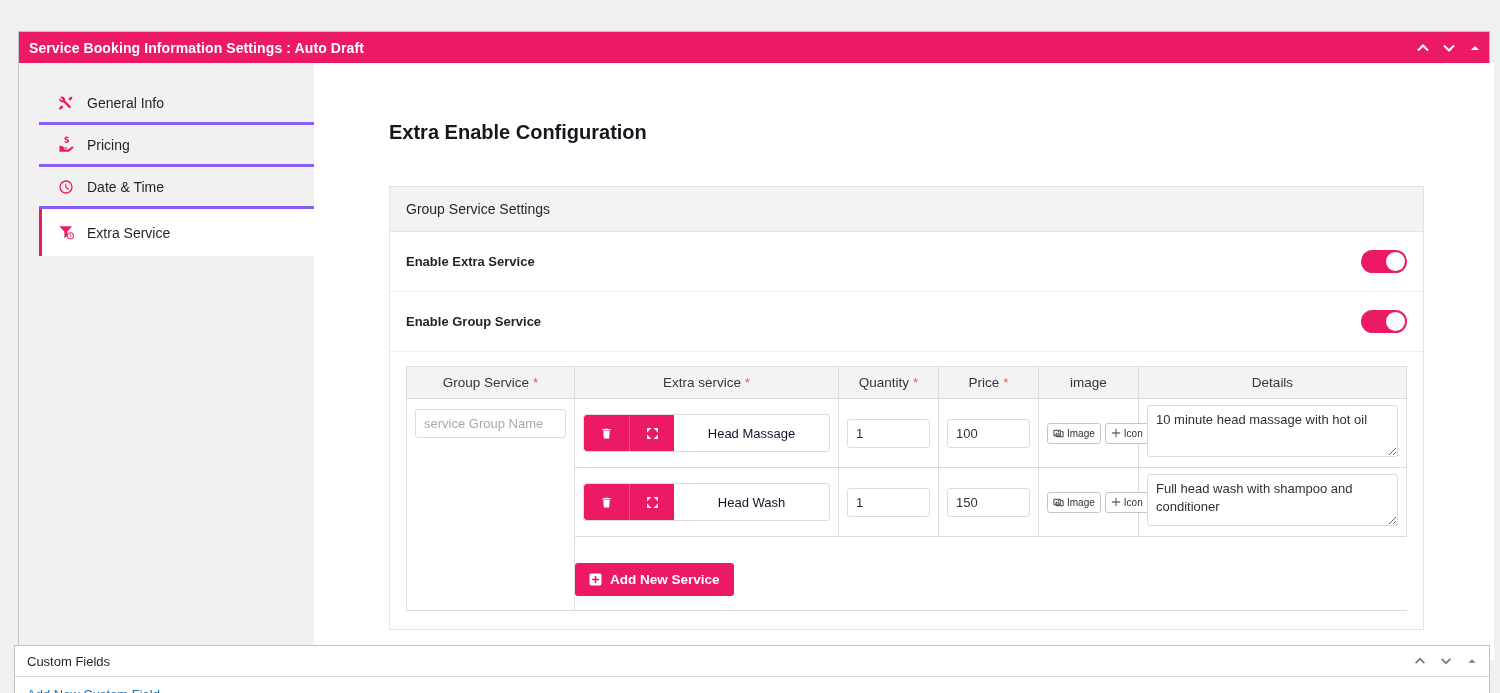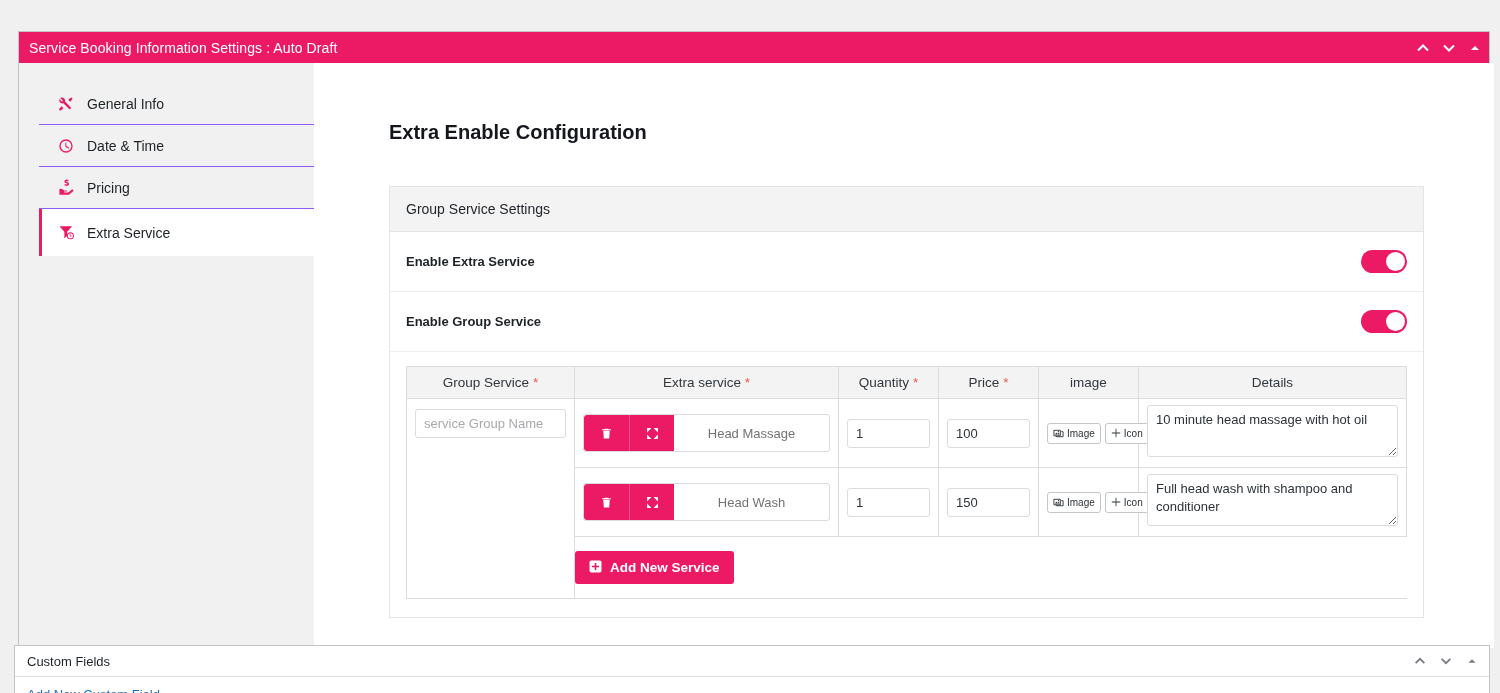--- a/index.html
+++ b/index.html
@@ -22,21 +22,21 @@
   .panel-header {
     background: #ec1a64;
     height: 31px;
     display: flex; align-items: center;
     padding: 0 10px 0 10px;
     position: relative;
   }
   .panel-title {
     color: #fff;
     font-size: 14px;
-    font-weight: normal;
+    font-weight: bold;
     letter-spacing: .1px;
   }
   .panel-controls {
     position: absolute; right: 6px; top: 0;
     height: 31px;
     display: flex; align-items: center; gap: 10px;
   }
   .ctrl { width: 16px; height: 16px; display: block; cursor: pointer; }
   .ctrl svg { display: block; }
 
@@ -47,21 +47,21 @@
     width: 295px;
     background: #f1f1f1;
     padding-top: 20px;
     flex: 0 0 295px;
   }
   .nav-item {
     display: flex; align-items: center;
     height: 42px;
     margin-left: 20px;
     padding-left: 18px;
-    border-bottom: 1px solid #8b5cf6;
+    border-bottom: 3px solid #8b5cf6;
     cursor: pointer;
     font-size: 14px;
     color: #1d2327;
     position: relative;
   }
   .nav-item:last-child { border-bottom: none; }
   .nav-item.active {
     background: #fff;
     border-left: 3px solid #ec1a64;
     padding-left: 15px;
@@ -173,21 +173,21 @@
     display: flex; align-items: center; justify-content: center;
     cursor: pointer;
   }
   .svc-btn.del { border-radius: 3px 0 0 3px; }
   .svc-btn.move { border-left: 1px solid #f4508a; }
   .svc-btn svg { display:block; fill:#fff; }
   .svc-name {
     flex: 1;
     display: flex; align-items: center; justify-content: center;
     font-size: 13px;
-    color: #737373;
+    color: #0f172a;
     text-align: right;
   }
 
   .media-btns { display: flex; gap: 4px; align-items: center; }
   .mini-btn {
     display: inline-flex; align-items: center; gap: 3px;
     height: 21px;
     padding: 0 5px;
     font-size: 10px;
     color: #2c3338;
@@ -208,27 +208,28 @@
     padding: 5px 8px;
     font-size: 13px;
     color: #2c3338;
     font-family: "Liberation Sans", sans-serif;
     resize: vertical;
     line-height: 1.35;
     overflow: hidden;
   }
 
   .btn {
-    display: inline-flex; align-items: flex-start; gap: 8px;
+    display: inline-flex; align-items: center; gap: 8px;
     border: none; border-radius: 3px;
     color: #fff;
     font-size: 13.5px; font-weight: bold;
     padding: 9px 14px;
     cursor: pointer;
     font-family: "Liberation Sans", sans-serif;
+    margin-top: 12px;
   }
   .btn-pink { background: #ec1a64; }
   .btn-blue { background: #15a0e3; }
   .btn svg { display:block; fill:#fff; }
 
   .addgroup-wrap { padding-top: 14px; }
 
   
   .panel2 {
     position: absolute;
@@ -287,35 +288,35 @@
         <span class="nav-icon">
           <svg width="16" height="16" viewBox="0 0 24 24">
               <path d="M3.5 3.2l3.9 3.9-1.4 1.4L2.1 4.6c-.6 1.7-.2 3.7 1.2 5.1 1.3 1.3 3.1 1.7 4.7 1.3l8.3 8.3c.7.7 1.9.7 2.6 0 .7-.7.7-1.9 0-2.6l-8.3-8.3c.4-1.6 0-3.4-1.3-4.7C7.9 2.3 5.9 1.9 4.2 2.5l-.7.7zM20.2 2.2l-4.5 2.6.9 2.6 2.6.9 2.6-4.5-1.6-1.6zM5.6 15.4l-3.4 3.4c-.7.7-.7 1.9 0 2.6.7.7 1.9.7 2.6 0l3.4-3.4-2.6-2.6z"></path>
             </svg>
         </span>
         <span class="nav-label">General Info</span>
       </div>
 
       <div class="nav-item">
         <span class="nav-icon">
-          <svg width="16" height="16" viewBox="0 0 24 24">
-              <path d="M12 2a10 10 0 100 20 10 10 0 000-20zm0 2a8 8 0 110 16 8 8 0 010-16zm-1 3v6l5 3 .9-1.5-4.4-2.6V7z"></path>
-            </svg>
-        </span>
-        <span class="nav-label">Date &amp; Time</span>
-      </div>
-
-      <div class="nav-item">
-        <span class="nav-icon">
           <svg width="17" height="17" viewBox="0 0 24 24">
               <path d="M12 1c-1.7 0-3 1.1-3 2.5 0 1.2.9 1.9 2.2 2.3l1.3.4c.6.2.8.4.8.7 0 .4-.5.7-1.3.7-.9 0-1.6-.3-2.1-.7l-1 1.4c.7.6 1.6 1 2.6 1.1V10h1.5V9.4c1.6-.2 2.6-1.1 2.6-2.4 0-1.2-.8-1.9-2.3-2.3l-1.2-.4c-.6-.2-.8-.4-.8-.7 0-.4.4-.6 1.1-.6.8 0 1.4.2 1.9.6l1-1.4c-.6-.5-1.3-.8-2.1-.9V.4h-1.5V1z"></path>
               <path d="M2 14.5c1.5-1 3-.7 4.2 0l2.6 1.6h2.7c.8 0 1.5.6 1.5 1.4h-4.3v1.4h5c.7 0 1.3-.3 1.8-.7l3.6-3c.7-.6 1.8-.5 2.4.2.5.6.4 1.5-.2 2l-5 4.2c-.6.5-1.4.8-2.2.8H2v-7.9z"></path>
             </svg>
         </span>
         <span class="nav-label">Pricing</span>
+      </div>
+
+      <div class="nav-item">
+        <span class="nav-icon">
+          <svg width="16" height="16" viewBox="0 0 24 24">
+              <path d="M12 2a10 10 0 100 20 10 10 0 000-20zm0 2a8 8 0 110 16 8 8 0 010-16zm-1 3v6l5 3 .9-1.5-4.4-2.6V7z"></path>
+            </svg>
+        </span>
+        <span class="nav-label">Date &amp; Time</span>
       </div>
 
       <div class="nav-item active">
         <span class="nav-icon">
           <svg width="17" height="17" viewBox="0 0 24 24">
               <path d="M2 3h18l-7 8v6l-4 3v-9L2 3z"></path>
               <circle cx="17.5" cy="16.5" r="5" fill="#ec1a64"></circle>
               <circle cx="17.5" cy="16.5" r="3.6" fill="#fff"></circle>
               <text x="17.5" y="19" font-size="6" text-anchor="middle" fill="#ec1a64" font-family="sans-serif">$</text>
             </svg>

